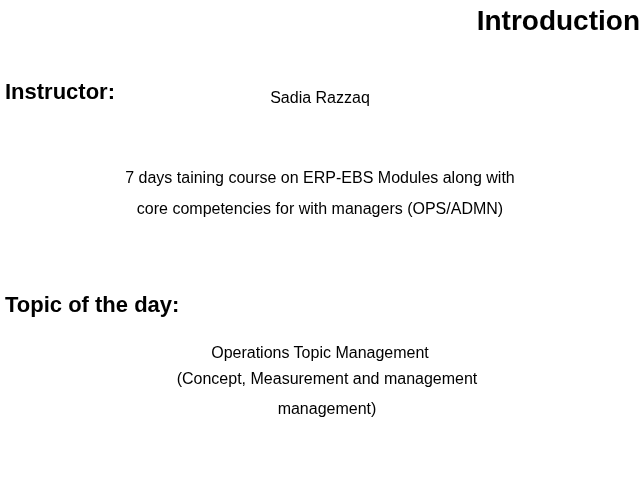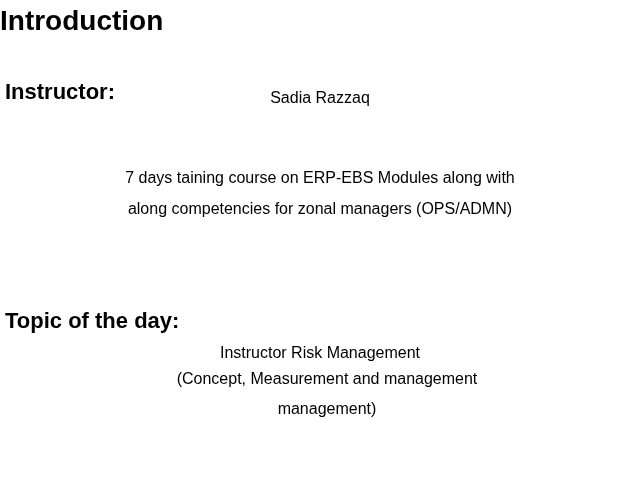--- a/index.html
+++ b/index.html
@@ -19,34 +19,34 @@
     width: 640px;
     height: 480px;
     background: #ffffff;
   }
   .slide-title {
     position: absolute;
     top: 5px;
     left: 0;
     width: 100%;
     margin: 0;
-    text-align: left;
+    text-align: right;
     font-size: 28px;
     font-weight: bold;
     letter-spacing: 0;
   }
   .side-label {
     position: absolute;
     left: 5px;
     font-size: 22px;
     font-weight: bold;
     white-space: nowrap;
   }
   .instructor-label { top: 57px; margin-top: 22px; }
-  .topic-label     { top: 308px; text-align: right; }
+  .topic-label     { top: 292px; text-align: right; }
   .centered-line {
     position: absolute;
     left: 0;
     width: 100%;
     text-align: center;
     font-size: 16px;
     font-weight: normal;
   }
   .instructor-name { top: 89px; }
   .course-description {
@@ -68,25 +68,25 @@
 <div class="slide">
 
   <h1 class="slide-title">Introduction</h1>
 
   <div class="side-label instructor-label">Instructor:</div>
 
   <div class="centered-line instructor-name">Sadia Razzaq</div>
 
   <div class="centered-line course-description">
     <div>7 days taining course on ERP-EBS Modules along with</div>
-    <div>along competencies for zonal managers (OPS/ADMN)</div>
+    <div>core competencies for with managers (OPS/ADMN)</div>
   </div>
 
   <div class="side-label topic-label">Topic of the day:</div>
 
-  <div class="centered-line topic-title">Instructor Risk Management</div>
+  <div class="centered-line topic-title">Operations Topic Management</div>
 
   <div class="centered-line topic-subtitle">
     <div>(Concept, Measurement and management</div>
     <div>management)</div>
   </div>
 
 </div>
 
 </body></html>

